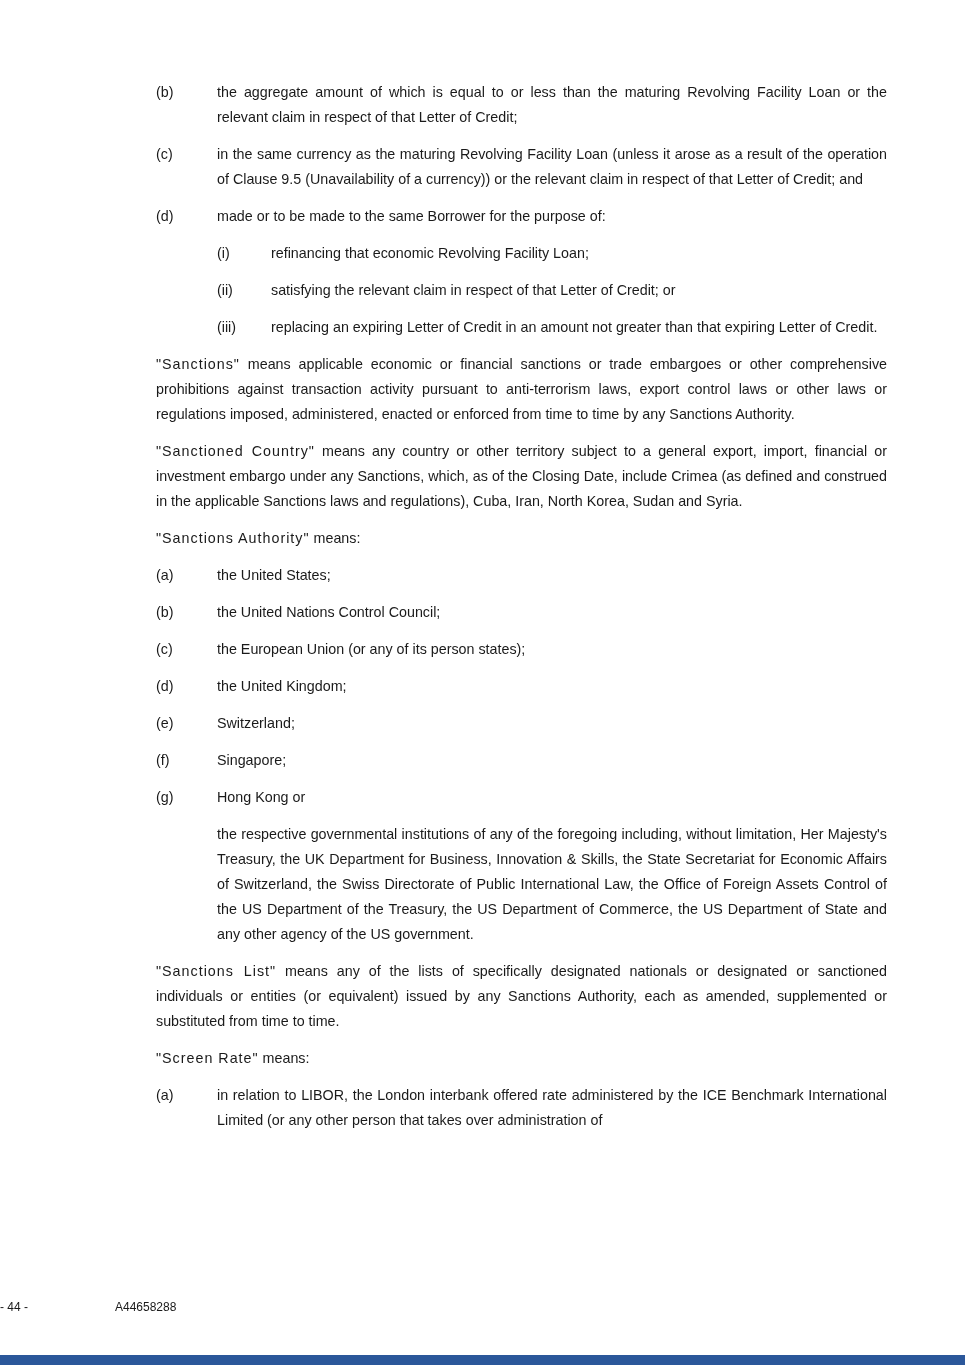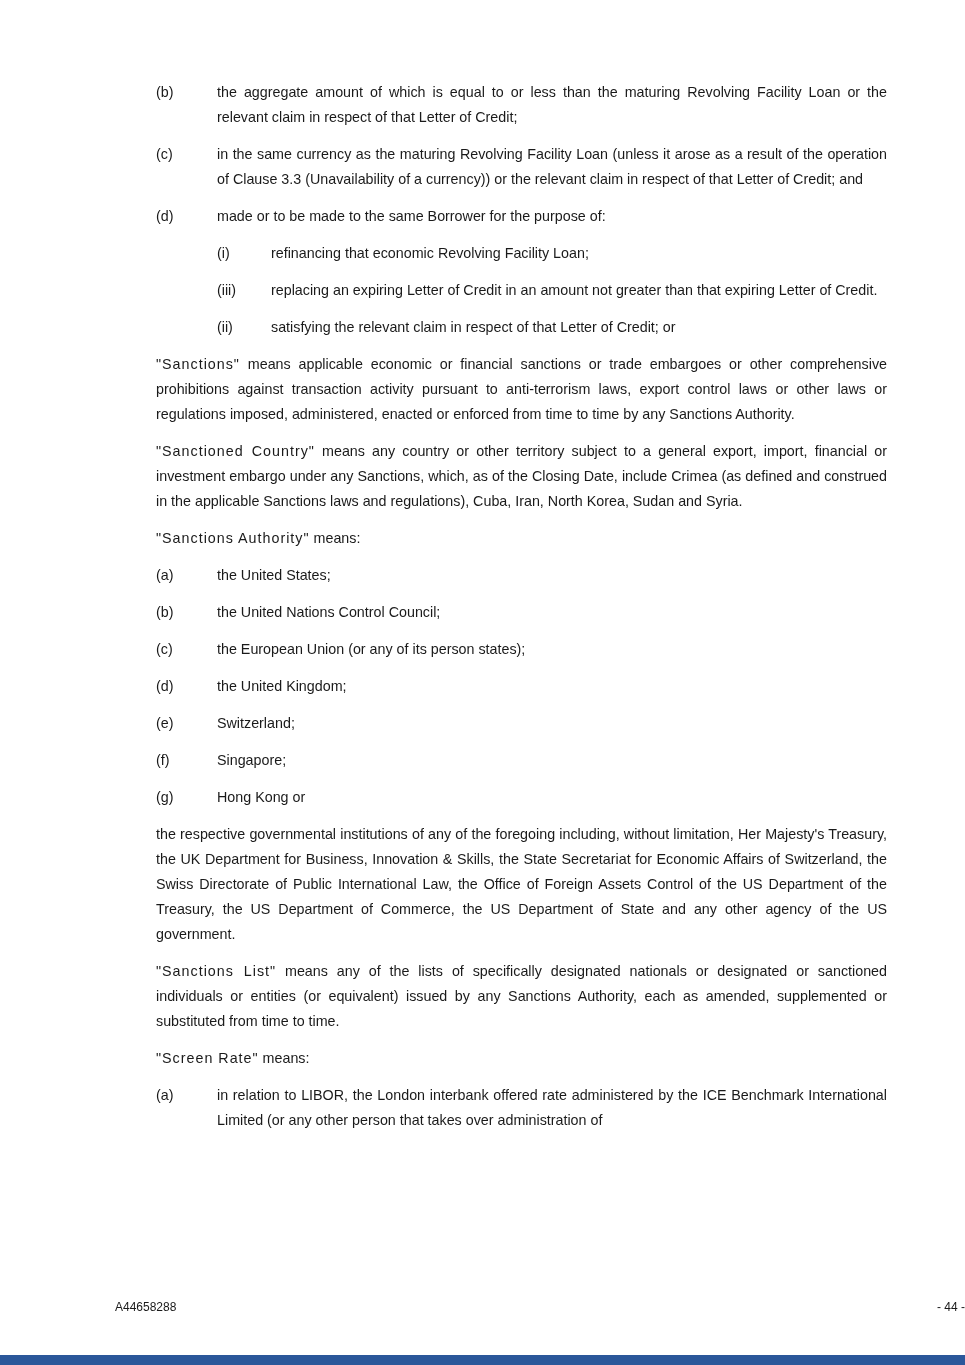--- a/index.html
+++ b/index.html
@@ -20,77 +20,77 @@
     font-size: 14.3px;
     line-height: 25px;
   }
   .li1 { display: flex; margin-bottom: 12px; }
   .li1 > .label { flex: 0 0 61px; }
   .li1 > .text { flex: 1; text-align: justify; }
   .li2 { display: flex; margin-left: 61px; margin-bottom: 12px; }
   .li2 > .label { flex: 0 0 54px; }
   .li2 > .text { flex: 1; text-align: justify; }
   .para { text-align: justify; margin-bottom: 12px; }
-  .para-indent { text-align: justify; margin-bottom: 12px; }
+  .para-indent { text-align: justify; margin-left: 61px; margin-bottom: 12px; }
   .term { letter-spacing: 1px; }
   .page-footer {
     position: absolute;
     left: 0;
     top: 1300px;
     width: 965px;
     font-size: 12px;
     color: #1a1a1a;
   }
   .doc-id {
     position: absolute;
     left: 115px;
     top: 0;
   }
   .page-number {
     position: absolute;
     left: 0;
     width: 100%;
-    text-align: right;
+    text-align: left;
     top: 0;
   }
   .bottom-bar {
     position: absolute;
     left: 0;
     bottom: 0;
     width: 100%;
     height: 10px;
   }
 </style>
 </head>
 <body style="background: rgb(255, 255, 255); color: rgb(26, 26, 26);">
 
 <div class="page-content">
     <div class="li1">
       <span class="label">(b)</span>
       <span class="text">the aggregate amount of which is equal to or less than the maturing Revolving Facility Loan or the relevant claim in respect of that Letter of Credit;</span>
     </div>
     <div class="li1">
       <span class="label">(c)</span>
-      <span class="text">in the same currency as the maturing Revolving Facility Loan (unless it arose as a result of the operation of Clause 3.3 (Unavailability of a currency)) or the relevant claim in respect of that Letter of Credit; and</span>
+      <span class="text">in the same currency as the maturing Revolving Facility Loan (unless it arose as a result of the operation of Clause 9.5 (Unavailability of a currency)) or the relevant claim in respect of that Letter of Credit; and</span>
     </div>
     <div class="li1">
       <span class="label">(d)</span>
       <span class="text">made or to be made to the same Borrower for the purpose of:</span>
     </div>
     <div class="li2">
       <span class="label">(i)</span>
       <span class="text">refinancing that economic Revolving Facility Loan;</span>
     </div>
     <div class="li2">
+      <span class="label">(ii)</span>
+      <span class="text">satisfying the relevant claim in respect of that Letter of Credit; or</span>
+    </div>
+    <div class="li2">
       <span class="label">(iii)</span>
       <span class="text">replacing an expiring Letter of Credit in an amount not greater than that expiring Letter of Credit.</span>
-    </div>
-    <div class="li2">
-      <span class="label">(ii)</span>
-      <span class="text">satisfying the relevant claim in respect of that Letter of Credit; or</span>
     </div>
     <div class="para">
       <div class="text"><span class="term">"Sanctions"</span> means applicable economic or financial sanctions or trade embargoes or other comprehensive prohibitions against transaction activity pursuant to anti-terrorism laws, export control laws or other laws or regulations imposed, administered, enacted or enforced from time to time by any Sanctions Authority.</div>
     </div>
     <div class="para">
       <div class="text"><span class="term">"Sanctioned Country"</span> means any country or other territory subject to a general export, import, financial or investment embargo under any Sanctions, which, as of the Closing Date, include Crimea (as defined and construed in the applicable Sanctions laws and regulations), Cuba, Iran, North Korea, Sudan and Syria.</div>
     </div>
     <div class="para">
       <div class="text"><span class="term">"Sanctions Authority"</span> means:</div>
     </div>

